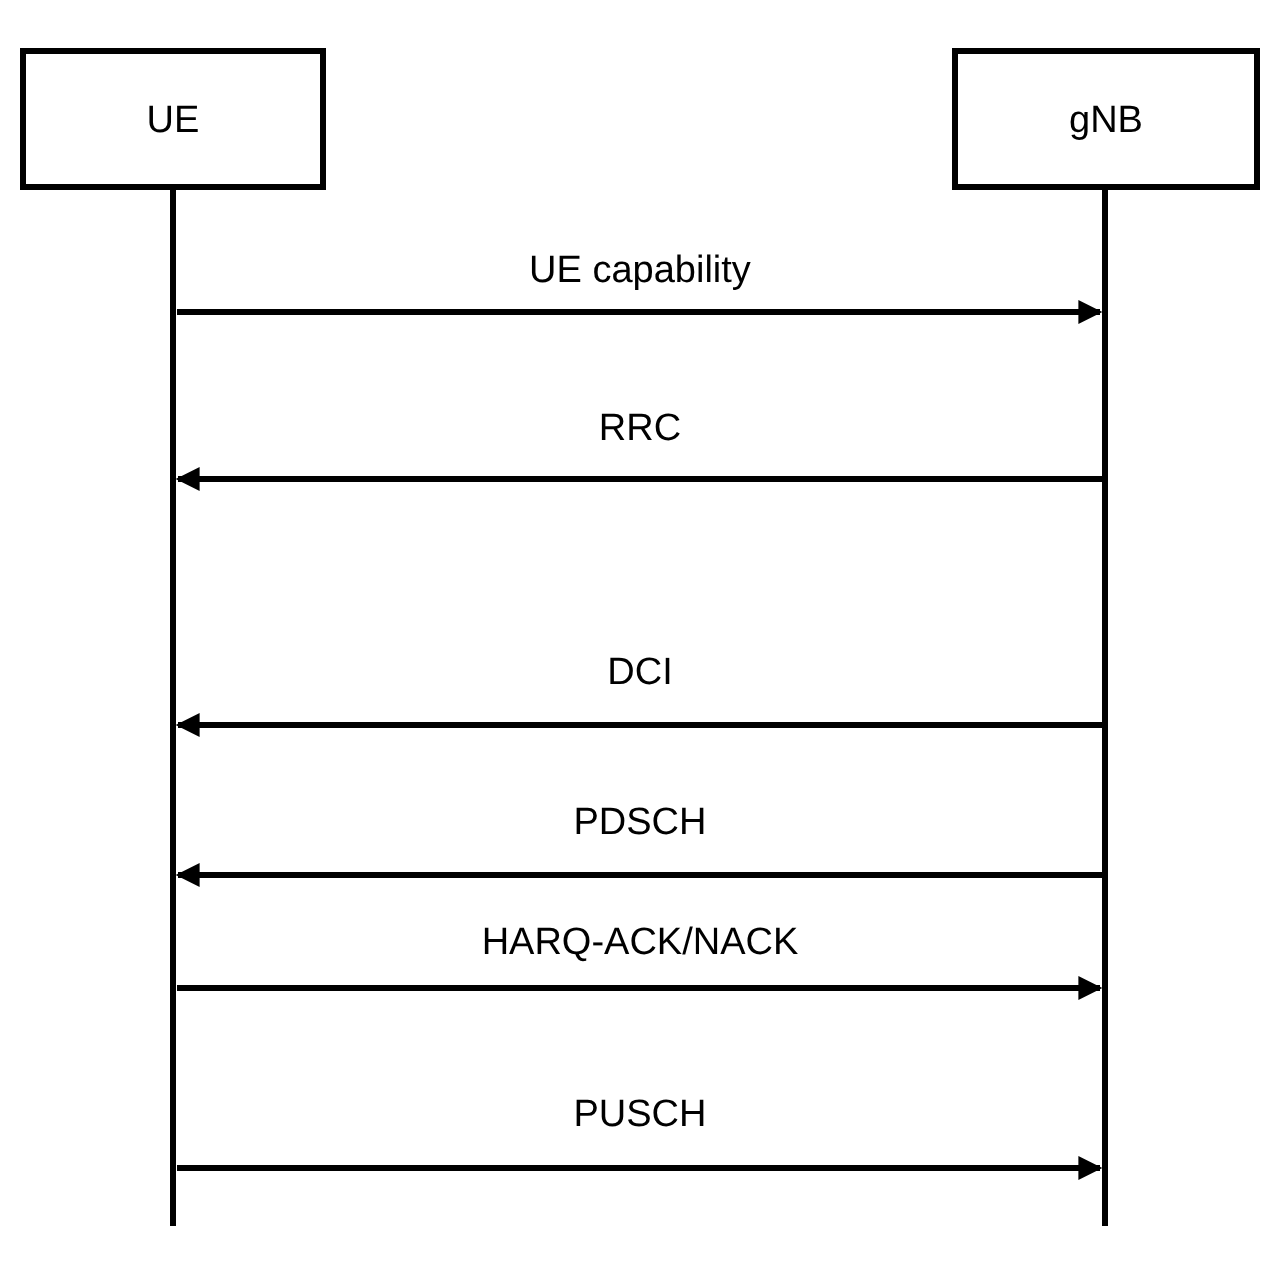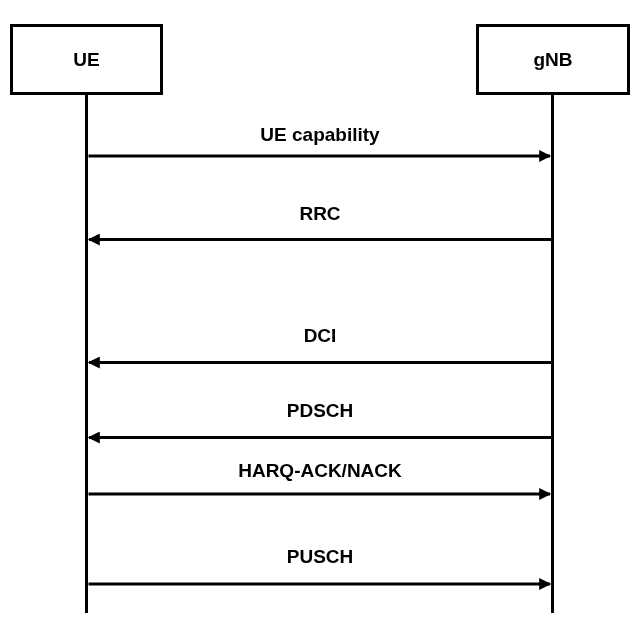--- a/index.html
+++ b/index.html
@@ -7,21 +7,20 @@
     padding: 0;
     background: #ffffff;
   }
   .canvas {
     position: relative;
     width: 640px;
     height: 640px;
     background: #ffffff;
     overflow: hidden;
     font-family: "Liberation Sans", sans-serif;
-    font-weight: bold;
   }
   svg {
     display: block;
     width: 640px;
     height: 640px;
   }
   .actor-box {
     fill: #ffffff;
     stroke: #000000;
     stroke-width: 3;

